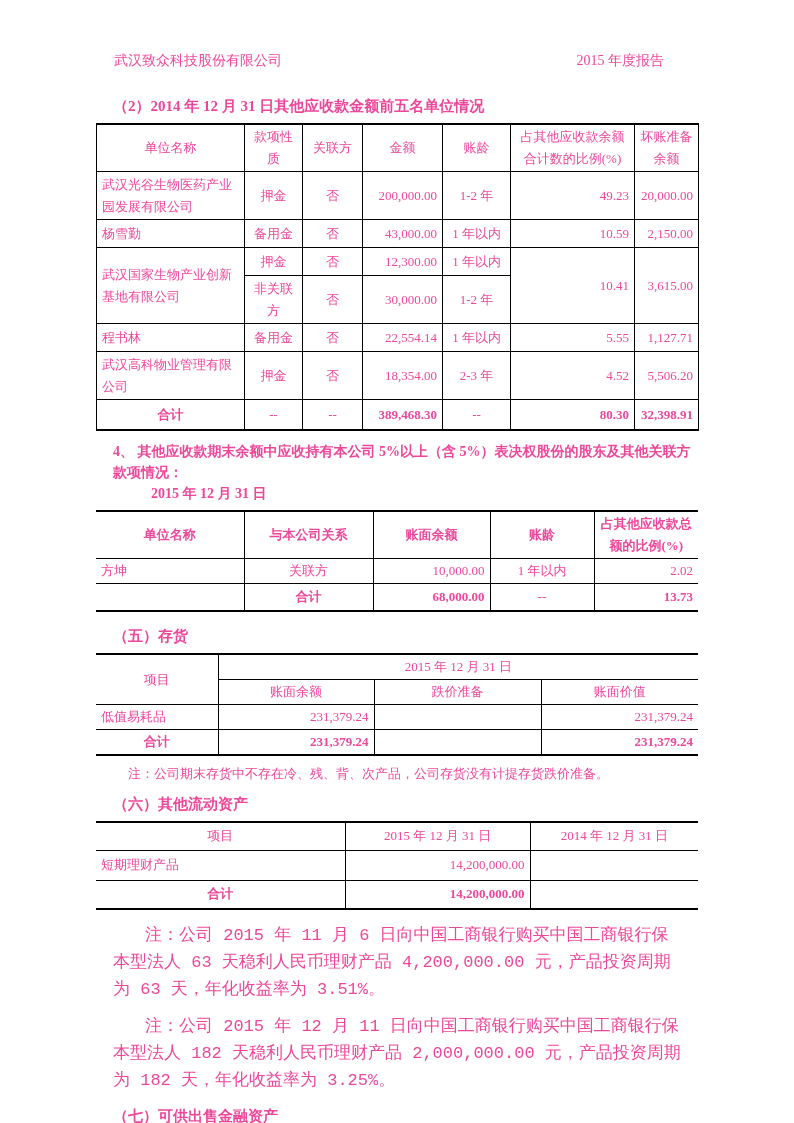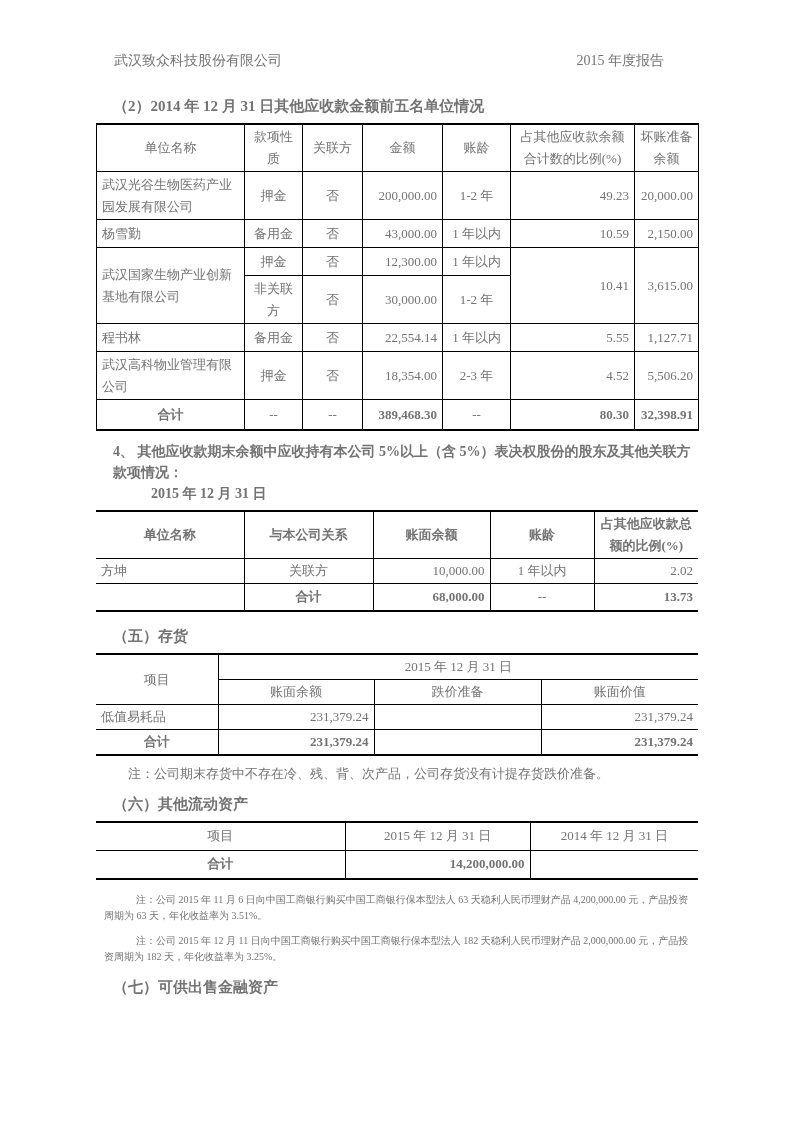--- a/index.html
+++ b/index.html
@@ -1,19 +1,19 @@
 <!DOCTYPE html>
 <html><head>
 <meta charset="utf-8">
 <style>
   html,body{margin:0;padding:0;background:#fff;}
   .page{
     position:relative;
     width:794px;height:1123px;
-    background:#fff;color:#737373;
+    background:#fff;color:#ec4899;
     font-family:"Liberation Serif","DejaVu Serif",serif;
     box-sizing:border-box;
     padding:52px 96px 0 96px;
     overflow:hidden;
   }
   
   .doc-header{display:flex;justify-content:space-between;align-items:baseline;
     font-size:14px;padding:0 34px 0 18px;margin-bottom:26px;}
   
   .h-bold{font-weight:bold;font-size:15px;line-height:1.35;}
@@ -23,21 +23,21 @@
   .sec-title{padding-left:17px;margin:14px 0 7px 0;}
   
   table.t{border-collapse:collapse;width:100%;table-layout:fixed;font-size:13px;
     border-top:2.5px solid #000;border-bottom:2.5px solid #000;}
   .t td{border:1px solid #000;padding:1px 5px;line-height:1.7;vertical-align:middle;
     word-break:break-all;}
   .no-outer td:first-child{border-left:none;}
   .no-outer td:last-child{border-right:none;}
   .c{text-align:center;} .r{text-align:right;} .l{text-align:left;} .b{font-weight:bold;}
   
-  .note{font-size:10px;line-height:1.6;margin:9px 8px;text-indent:32px;}
+  .note{font-size:17px;line-height:1.6;margin:9px 17px;text-indent:32px;font-family:Liberation Mono, monospace;}
   .inv-note{font-size:13px;line-height:1.5;margin:8px 0 10px 0;text-indent:32px;}
 </style>
 </head>
 <body>
 
 <div class="page">
 
   <div class="doc-header">
     <span>武汉致众科技股份有限公司</span>
     <span>2015 年度报告</span>
@@ -207,20 +207,25 @@
       <col style="width:249px">
         <col style="width:185px">
         <col style="width:168px">
     </colgroup>
     <tbody>
         <tr style="height:28px">
       <td class="c">项目</td>
       <td class="c">2015 年 12 月 31 日</td>
       <td class="c">2014 年 12 月 31 日</td>
     </tr>
+    <tr style="height:30px">
+      <td class="l">短期理财产品</td>
+      <td class="r">14,200,000.00</td>
+      <td class="r"></td>
+    </tr>
     <tr style="height:29px">
       <td class="c b">合计</td>
       <td class="r b">14,200,000.00</td>
       <td class="r b"></td>
     </tr>
   </tbody>
     </table>
 
   <div class="note" style="margin-top:12px;">注：公司 2015 年 11 月 6 日向中国工商银行购买中国工商银行保本型法人 63 天稳利人民币理财产品 4,200,000.00 元，产品投资周期为 63 天，年化收益率为 3.51%。</div>
   <div class="note">注：公司 2015 年 12 月 11 日向中国工商银行购买中国工商银行保本型法人 182 天稳利人民币理财产品 2,000,000.00 元，产品投资周期为 182 天，年化收益率为 3.25%。</div>

